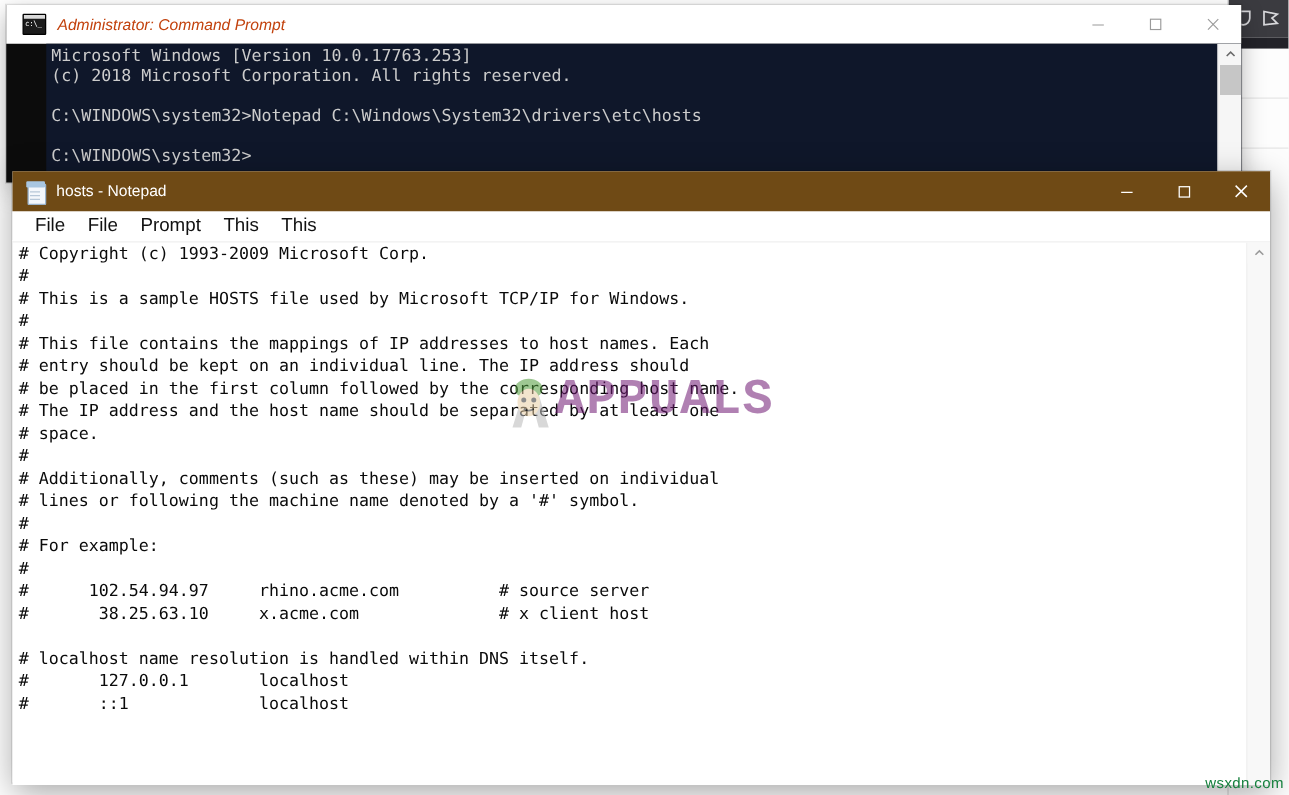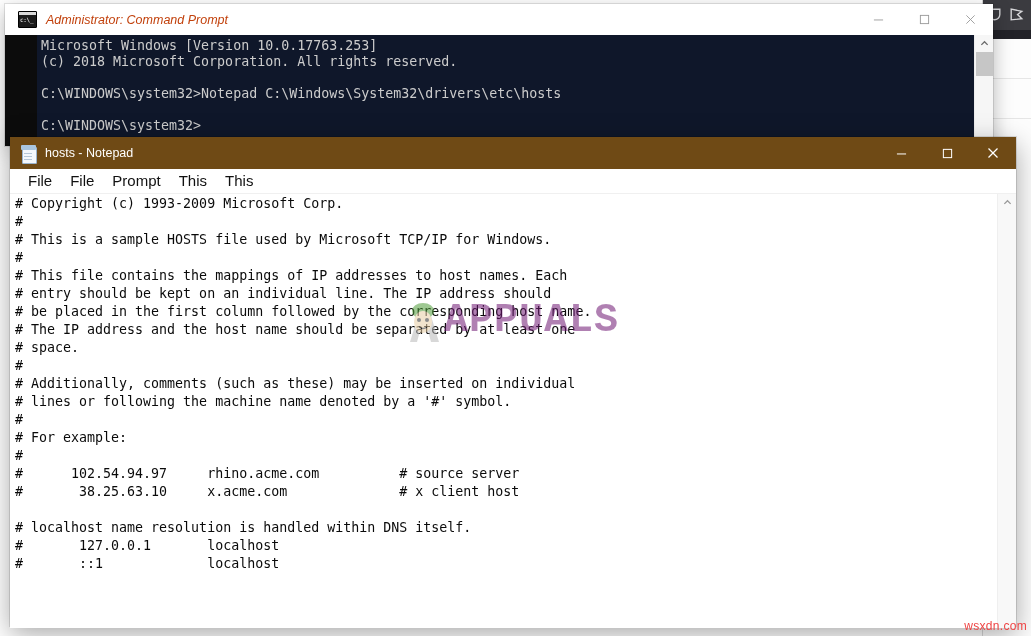--- a/index.html
+++ b/index.html
@@ -297,21 +297,21 @@
     position: absolute;
     left: 0px; top: 0px;
     width: 50px; height: 50px;
   }
 
   
   #source-text {
     position: absolute;
     right: 4px; bottom: 3px;
     font-size: 12px;
-    color: #ef4444;
+    color: #15803d;
     font-family: "Liberation Sans", sans-serif;
     letter-spacing: 0.3px;
   }
 </style>
 </head>
 <body>
 
 <div id="screen">
 
   <div class="bg-desktop"></div>

